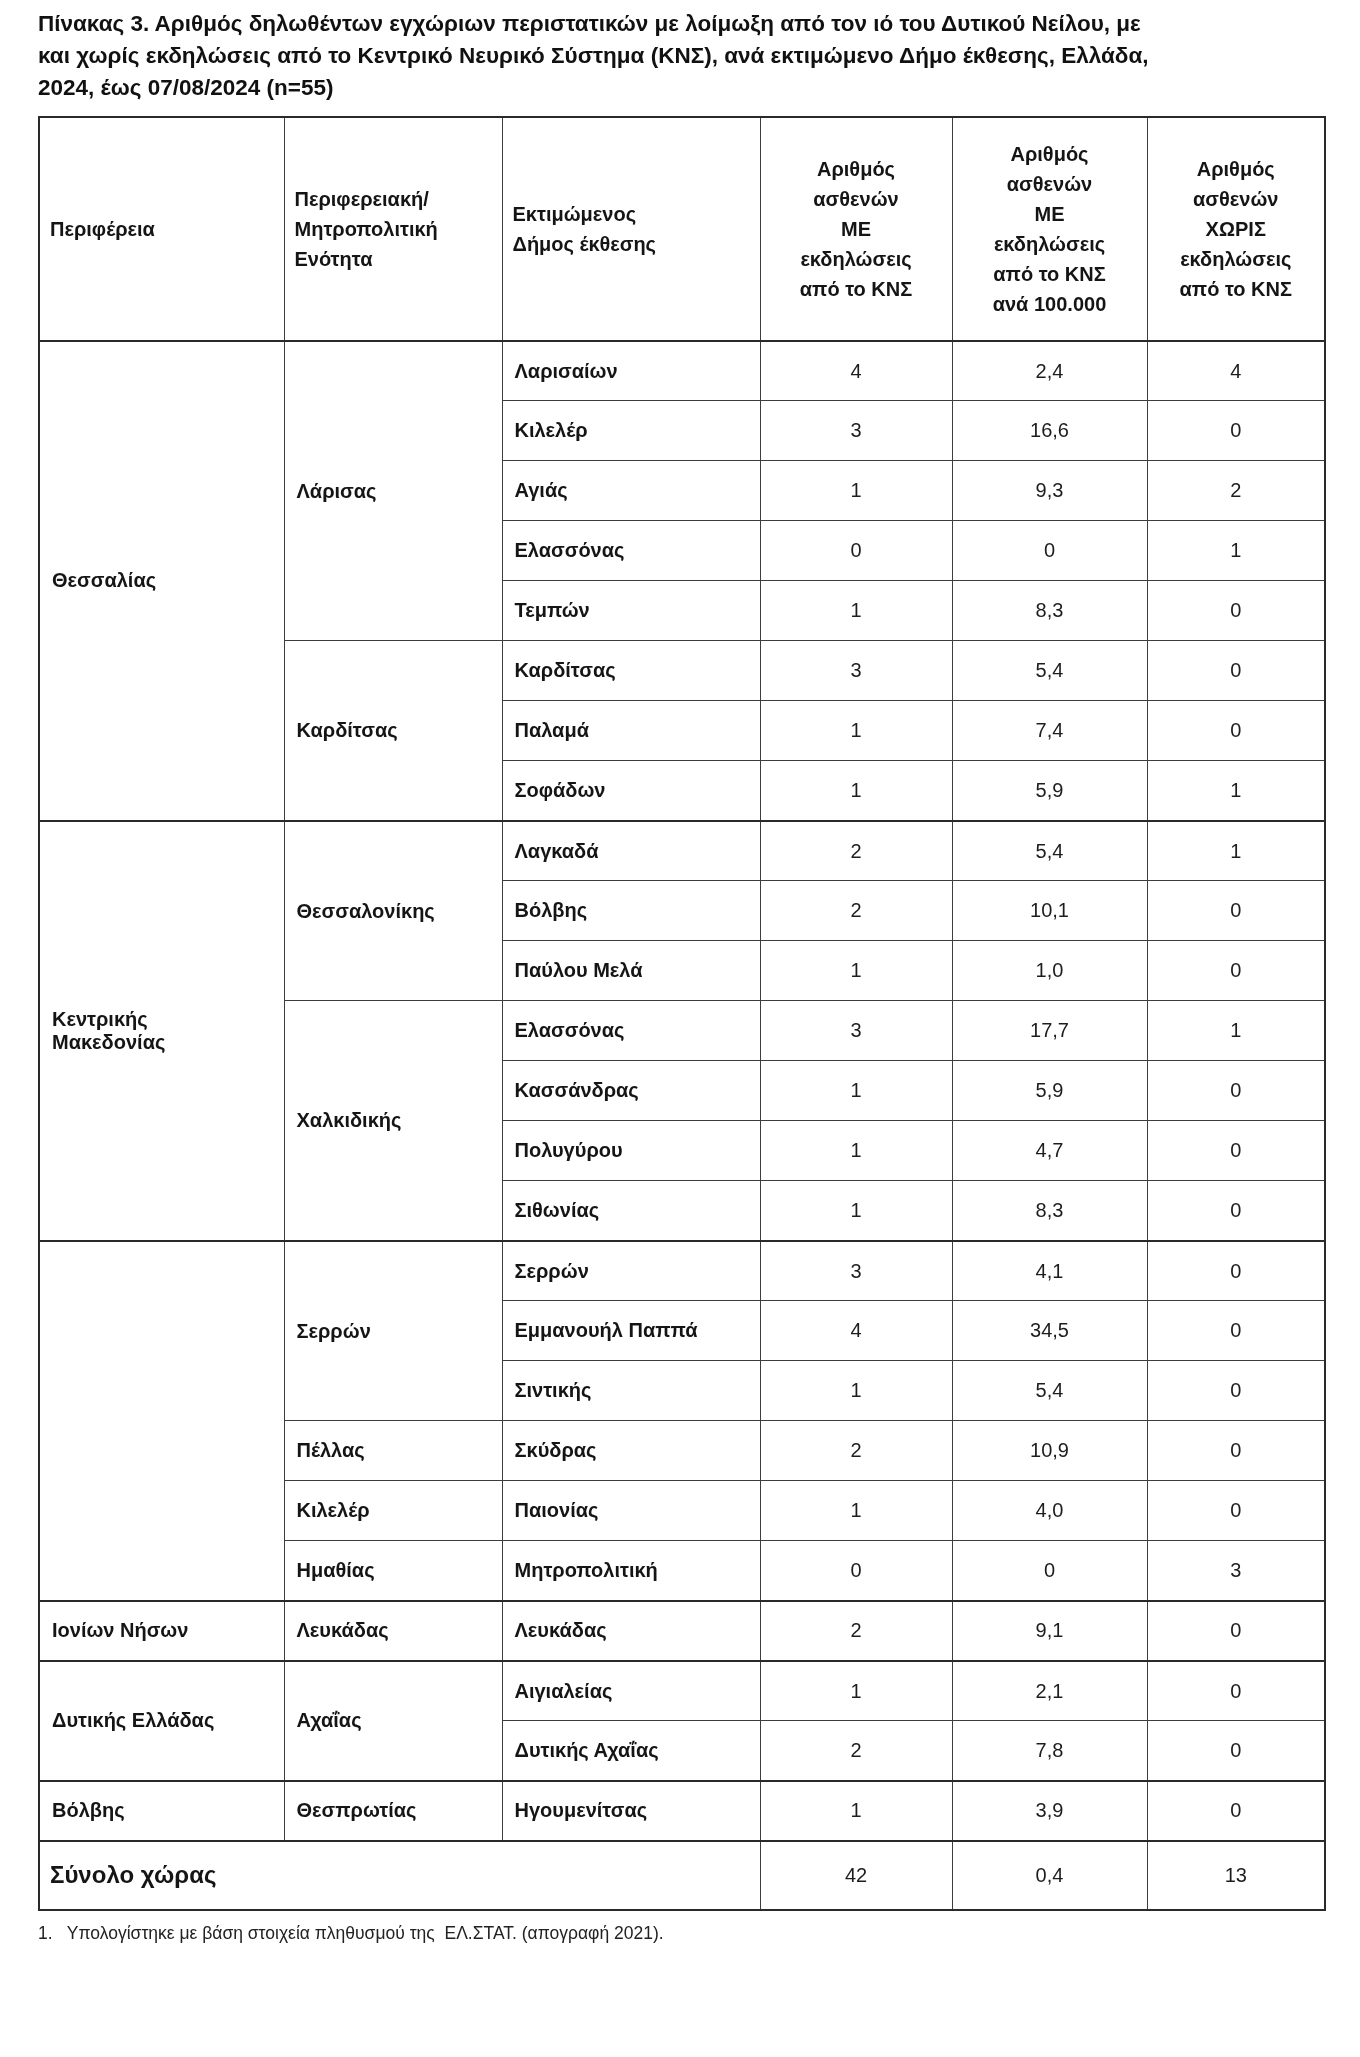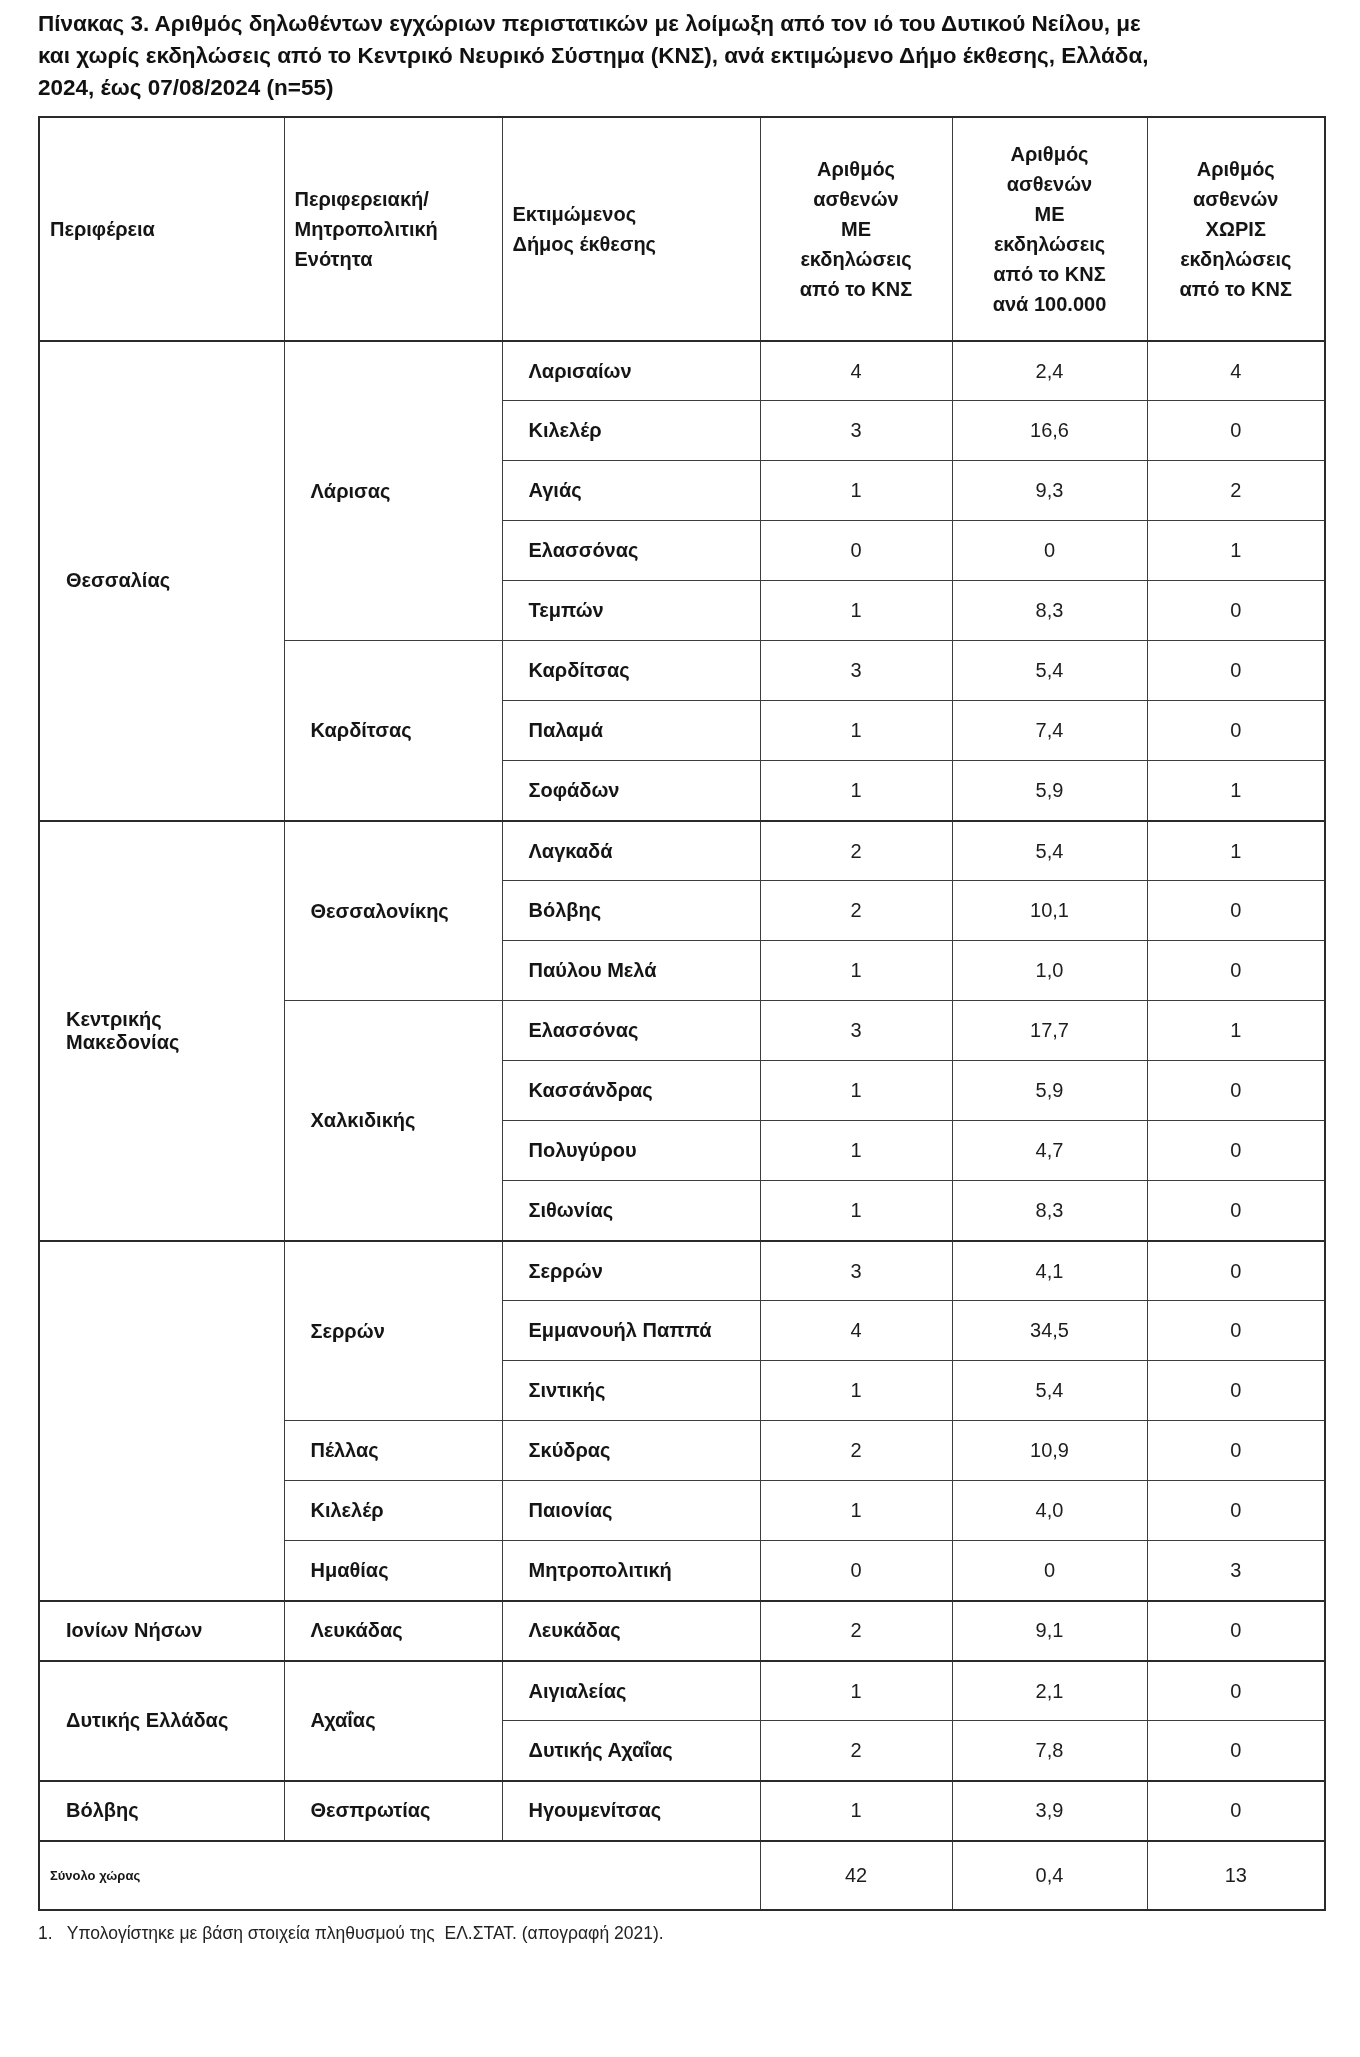--- a/index.html
+++ b/index.html
@@ -26,31 +26,31 @@
     font-size: 20px; font-weight: bold; line-height: 1.5;
     white-space: pre-line; vertical-align: middle; color: #151515;
     border-bottom: 2.5px solid #2a2a2a;
   }
   th.h-left { text-align: left; padding-left: 10px; }
   th.h-center { text-align: center; }
 
   tbody tr { height: 60px; }
   td.region-cell, td.unit-cell, td.muni-cell {
     font-size: 20px; font-weight: bold; text-align: left;
-    padding-left: 26px; vertical-align: middle; white-space: pre-line; color: #151515;
+    padding-left: 12px; vertical-align: middle; white-space: pre-line; color: #151515;
   }
   td.num-cell {
     font-size: 20px; font-weight: normal; text-align: center;
     vertical-align: middle; color: #1d1d1d;
   }
   tr.block-start td { border-top: 2.5px solid #2a2a2a; }
 
   tr.total-row { height: 69px; }
   td.total-label {
-    font-size: 13px; font-weight: bold; text-align: left;
+    font-size: 24px; font-weight: bold; text-align: left;
     padding-left: 10px; vertical-align: middle; color: #151515;
   }
 
   .footnote {
     margin-top: 12px; font-size: 17.5px;
     color: #222; white-space: pre-wrap;
   }
 </style>
 </head>
 <body>

